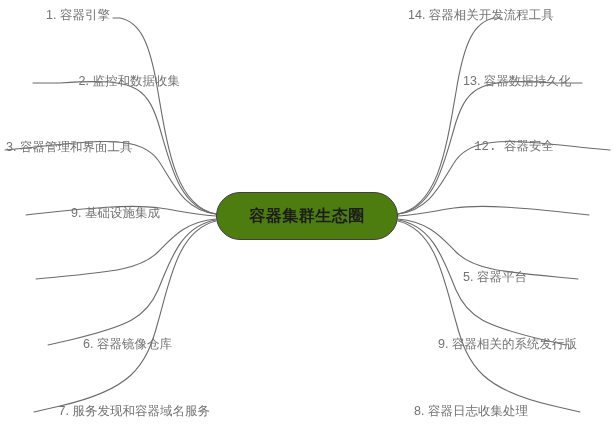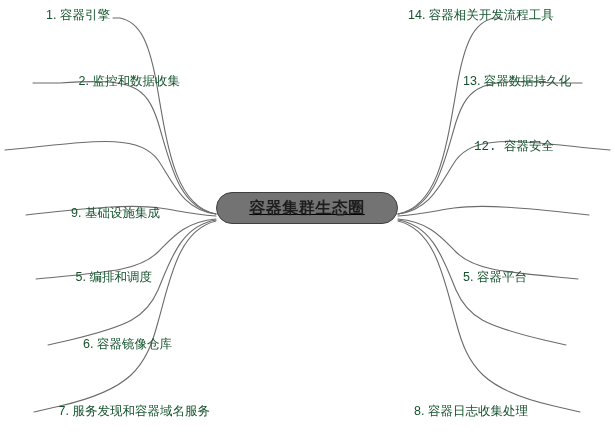--- a/index.html
+++ b/index.html
@@ -22,43 +22,42 @@
     left: 0;
     top: 0;
     width: 615px;
     height: 446px;
   }
   .center-node {
     position: absolute;
     left: 216px;
     top: 192px;
     width: 182px;
-    height: 32px;
+    height: 48px;
     border: 1.6px solid #3f3f3f;
     border-radius: 24px;
-    background: #737373;
+    background: #4d7c0f;
     display: flex;
     align-items: center;
     justify-content: center;
     box-sizing: border-box;
     z-index: 3;
-    text-decoration: underline;
   }
   .center-node .label {
     font-size: 16px;
     font-weight: bold;
     color: #1d1d1d;
     letter-spacing: 0.5px;
     white-space: nowrap;
   }
   .leaf {
     position: absolute;
     white-space: nowrap;
     font-size: 12.5px;
-    color: #14532d;
+    color: #737373;
     line-height: 15px;
     z-index: 2;
     padding-bottom: 2px;
   }
   .leaf.left {
     text-align: right;
   }
   .leaf.right {
     text-align: left;
   }
@@ -92,42 +91,45 @@
   <div class="center-node">
     <span class="label">容器集群生态圈</span>
   </div>
 
   <div class="leaf left" style="left:0px; top:8px; width:110px;">
     <span>1. 容器引擎</span>
   </div>
   <div class="leaf left" style="left:12px; top:74px; width:168px;">
     <span>2. 监控和数据收集</span>
   </div>
+  <div class="leaf left" style="left:0px; top:140px; width:152px; text-align:left; padding-left:6px;">
+    <span>3. 容器管理和界面工具</span>
+  </div>
   <div class="leaf left" style="left:0px; top:206px; width:160px;">
     <span>9. 基础设施集成</span>
-  </div>
-  <div class="leaf left" style="left:0px; top:270px; width:152px;">
-    <span>5. 编排和调度</span>
   </div>
   <div class="leaf left" style="left:0px; top:337px; width:172px;">
     <span>6. 容器镜像仓库</span>
   </div>
   <div class="leaf left" style="left:0px; top:404px; width:210px;">
     <span>7. 服务发现和容器域名服务</span>
   </div>
 
   <div class="leaf right" style="left:408px; top:8px; width:200px;">
     <span>14. 容器相关开发流程工具</span>
   </div>
   <div class="leaf right" style="left:463px; top:74px; width:172px;">
     <span>13. 容器数据持久化</span>
   </div>
   <div class="leaf right" style="left:474px; top:140px; width:150px;font-family:Liberation Mono, monospace;">
     <span>12. 容器安全</span>
   </div>
   <div class="leaf right" style="left:463px; top:270px; width:150px;">
     <span>5. 容器平台</span>
   </div>
+  <div class="leaf right" style="left:438px; top:337px; width:178px;">
+    <span>9. 容器相关的系统发行版</span>
+  </div>
   <div class="leaf right" style="left:406px; top:404px; width:180px;margin-left:8px;">
     <span>8. 容器日志收集处理</span>
   </div>
 
 </div>
 
 </body></html>

